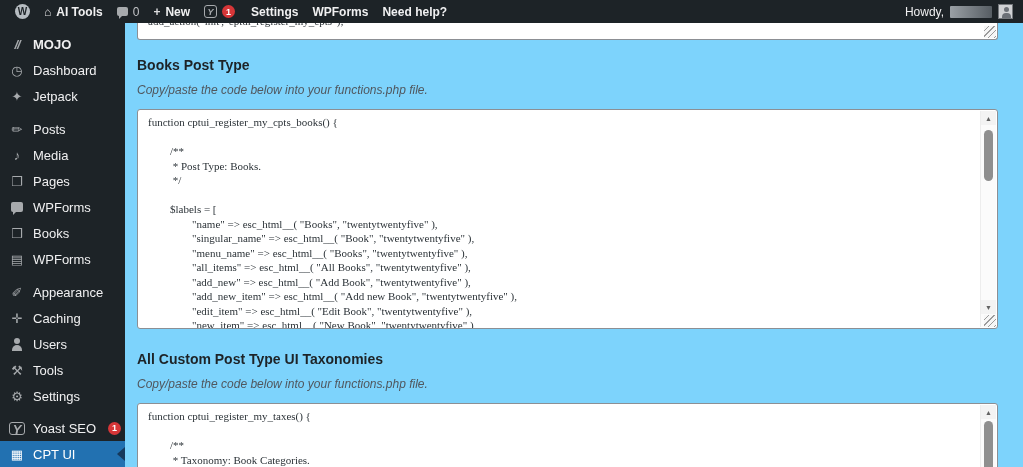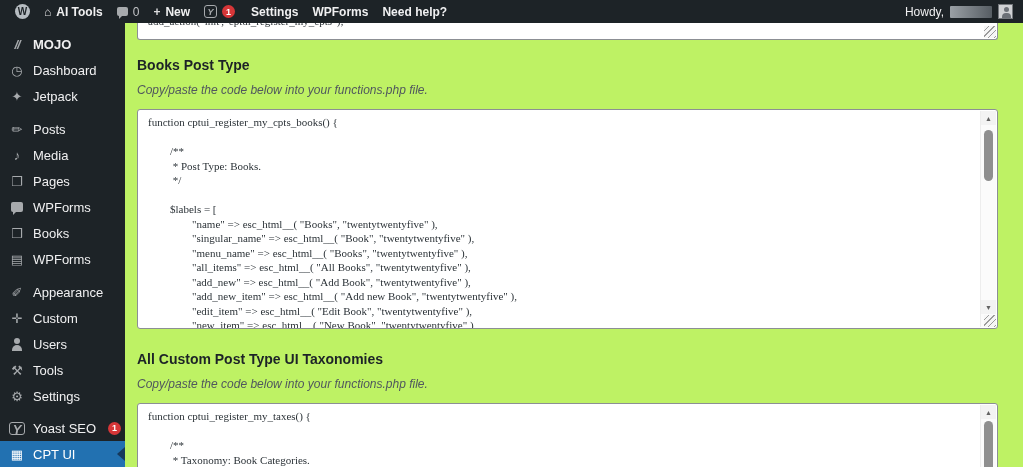--- a/index.html
+++ b/index.html
@@ -77,21 +77,21 @@
   .mi-person { position:relative; width:16px; height:14px; flex:0 0 16px; }
   .mi-person::before { content:""; position:absolute; left:5px; top:1px; width:6px; height:6px; border-radius:50%; background:#a7aaad; }
   .mi-person::after  { content:""; position:absolute; left:3px; top:8px; width:10px; height:6px; border-radius:5px 5px 0 0; background:#a7aaad; }
   .mi-bubble { flex:0 0 16px; display:flex; justify-content:center; }
   .mi-bubble .bubble { width:12px; height:10px; }
   .y-badge { margin-left:4px; }
 
   
   #content {
     position:absolute; top:23px; left:125px; width:898px; height:444px;
-    background:#bef264; padding:0 25px 0 12px; overflow:hidden;
+    background:#7dd3fc; padding:0 25px 0 12px; overflow:hidden;
   }
   h2.section-h { font-size:14px; line-height:16px; font-weight:700; color:#1d2327; margin:17px 0 0; }
   h2.section-h.second { margin-top:22px; }
   p.instruction { font-size:12px; line-height:14px; color:#50575e; margin:10px 0 0; font-weight:400;font-style:italic; }
 
   .code-box {
     position:relative; margin-top:12px; background:#fff;
     border:1px solid #8c8f94; border-radius:3px; overflow:hidden;
   }
   .code-box pre {
@@ -200,21 +200,21 @@
     <span class="mi">▤</span>
     <span>WPForms</span>
   </div>
   <div class="menu-sep"></div>
   <div class="menu-item">
     <span class="mi">✐</span>
     <span>Appearance</span>
   </div>
   <div class="menu-item">
     <span class="mi">✛</span>
-    <span>Custom</span>
+    <span>Caching</span>
   </div>
   <div class="menu-item">
     <span class="mi-person"></span>
     <span>Users</span>
   </div>
   <div class="menu-item">
     <span class="mi">⚒</span>
     <span>Tools</span>
   </div>
   <div class="menu-item">

